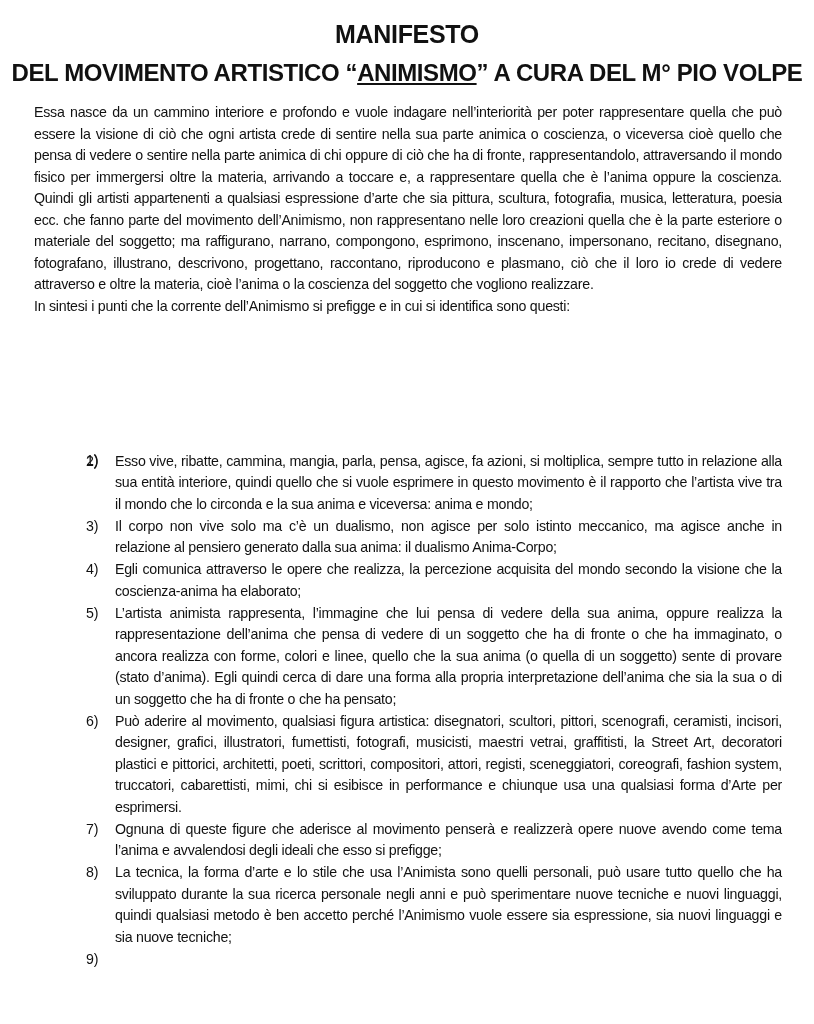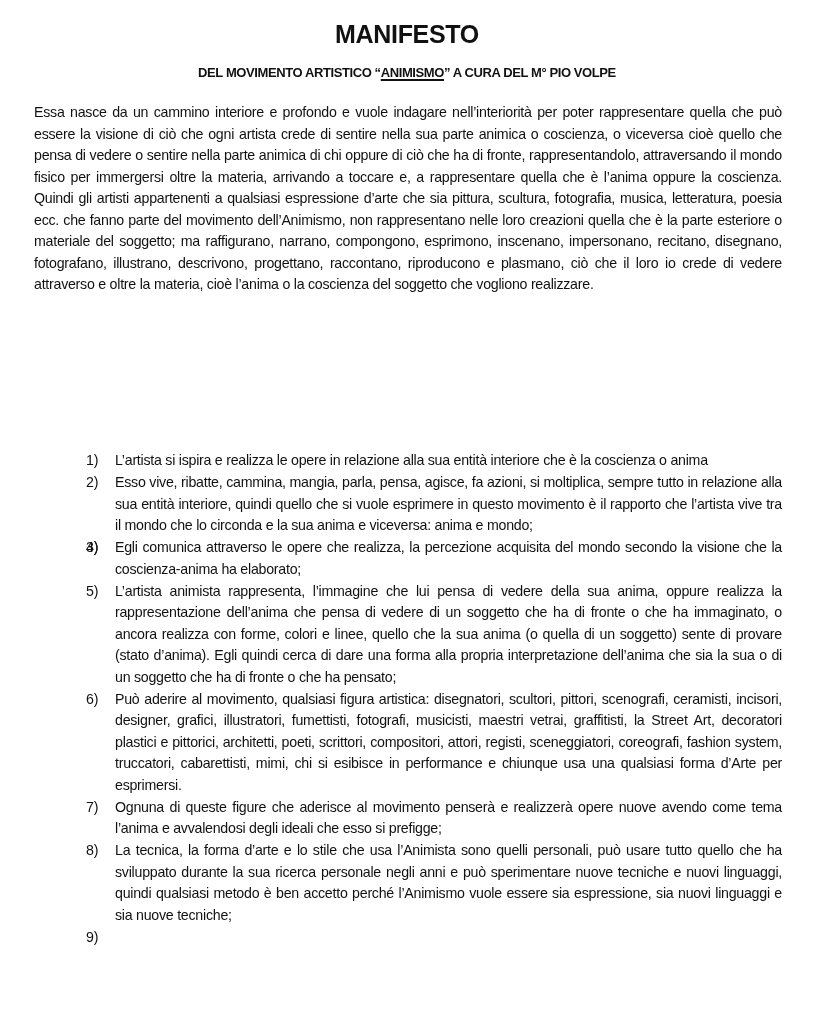--- a/index.html
+++ b/index.html
@@ -31,21 +31,21 @@
       font-size: 25px;
       letter-spacing: -0.3px;
       line-height: 30px;
     }
     .subtitle {
       position: absolute;
       left: 0; right: 0;
       top: 60px;
       text-align: center;
       font-weight: bold;
-      font-size: 13px;
+      font-size: 24px;
       letter-spacing: -0.4px;
       line-height: 24px;
       white-space: nowrap;
     }
     .subtitle .u {
       text-decoration: underline;
       text-decoration-thickness: 2px;
       text-underline-offset: 2px;
     }
     .body-text {
@@ -93,33 +93,34 @@
 <div class="page">
 
   <h1 class="title" style="margin:0;">MANIFESTO</h1>
 
   <div class="subtitle">
     <span>DEL MOVIMENTO ARTISTICO “</span><span class="u">ANIMISMO</span><span>” A CURA DEL M° PIO VOLPE</span>
   </div>
 
   <div class="body-text">
     <p>Essa nasce da un cammino interiore e profondo e vuole indagare nell’interiorità per poter rappresentare quella che può essere la visione di ciò che ogni artista crede di sentire nella sua parte animica o coscienza, o viceversa cioè quello che pensa di vedere o sentire nella parte animica di chi oppure di ciò che ha di fronte, rappresentandolo, attraversando il mondo fisico per immergersi oltre la materia, arrivando a toccare e, a rappresentare quella che è l’anima oppure la coscienza. Quindi gli artisti appartenenti a qualsiasi espressione d’arte che sia pittura, scultura, fotografia, musica, letteratura, poesia ecc. che fanno parte del movimento dell’Animismo, non rappresentano nelle loro creazioni quella che è la parte esteriore o materiale del soggetto; ma raffigurano, narrano, compongono, esprimono, inscenano, impersonano, recitano, disegnano, fotografano, illustrano, descrivono, progettano, raccontano, riproducono e plasmano,  ciò che il loro io crede di vedere attraverso e oltre la materia, cioè l’anima o la coscienza del soggetto che vogliono realizzare.</p>
+    <p>In sintesi i punti che la corrente dell’Animismo si prefigge e in cui si identifica sono questi:</p>
   </div>
 
   <ol class="list">
     <li>
       <span class="num">1)</span>
-      <span>L’artista si ispira e realizza le opere in relazione alla sua entità interiore che è la coscienza o anima</span>
     </li>
     <li>
       <span class="num">2)</span>
       <span>Esso vive, ribatte, cammina, mangia, parla, pensa, agisce, fa azioni, si moltiplica, sempre tutto in relazione alla sua entità interiore, quindi quello che si vuole esprimere in questo movimento è il rapporto che l’artista vive tra il mondo che lo circonda e la sua anima e viceversa: anima e mondo;</span>
     </li>
     <li>
       <span class="num">3)</span>
+      <span>Il corpo non vive solo ma c’è un dualismo, non agisce per solo istinto meccanico, ma agisce anche in relazione al pensiero generato dalla sua anima: il dualismo Anima-Corpo;</span>
     </li>
     <li>
       <span class="num">4)</span>
       <span>Egli comunica attraverso le opere che realizza, la percezione acquisita del mondo secondo la visione che la coscienza-anima ha elaborato;</span>
     </li>
     <li>
       <span class="num">5)</span>
       <span>L’artista animista rappresenta, l’immagine che lui pensa di vedere della sua anima, oppure realizza la rappresentazione dell’anima che pensa di vedere di un soggetto che ha di fronte o che ha immaginato, o ancora realizza con forme, colori e linee, quello che la sua anima (o quella di un soggetto) sente di provare (stato d’anima). Egli quindi cerca di dare una forma alla propria interpretazione dell’anima che sia la sua o di un soggetto che ha di fronte o che ha pensato;</span>
     </li>
     <li>

